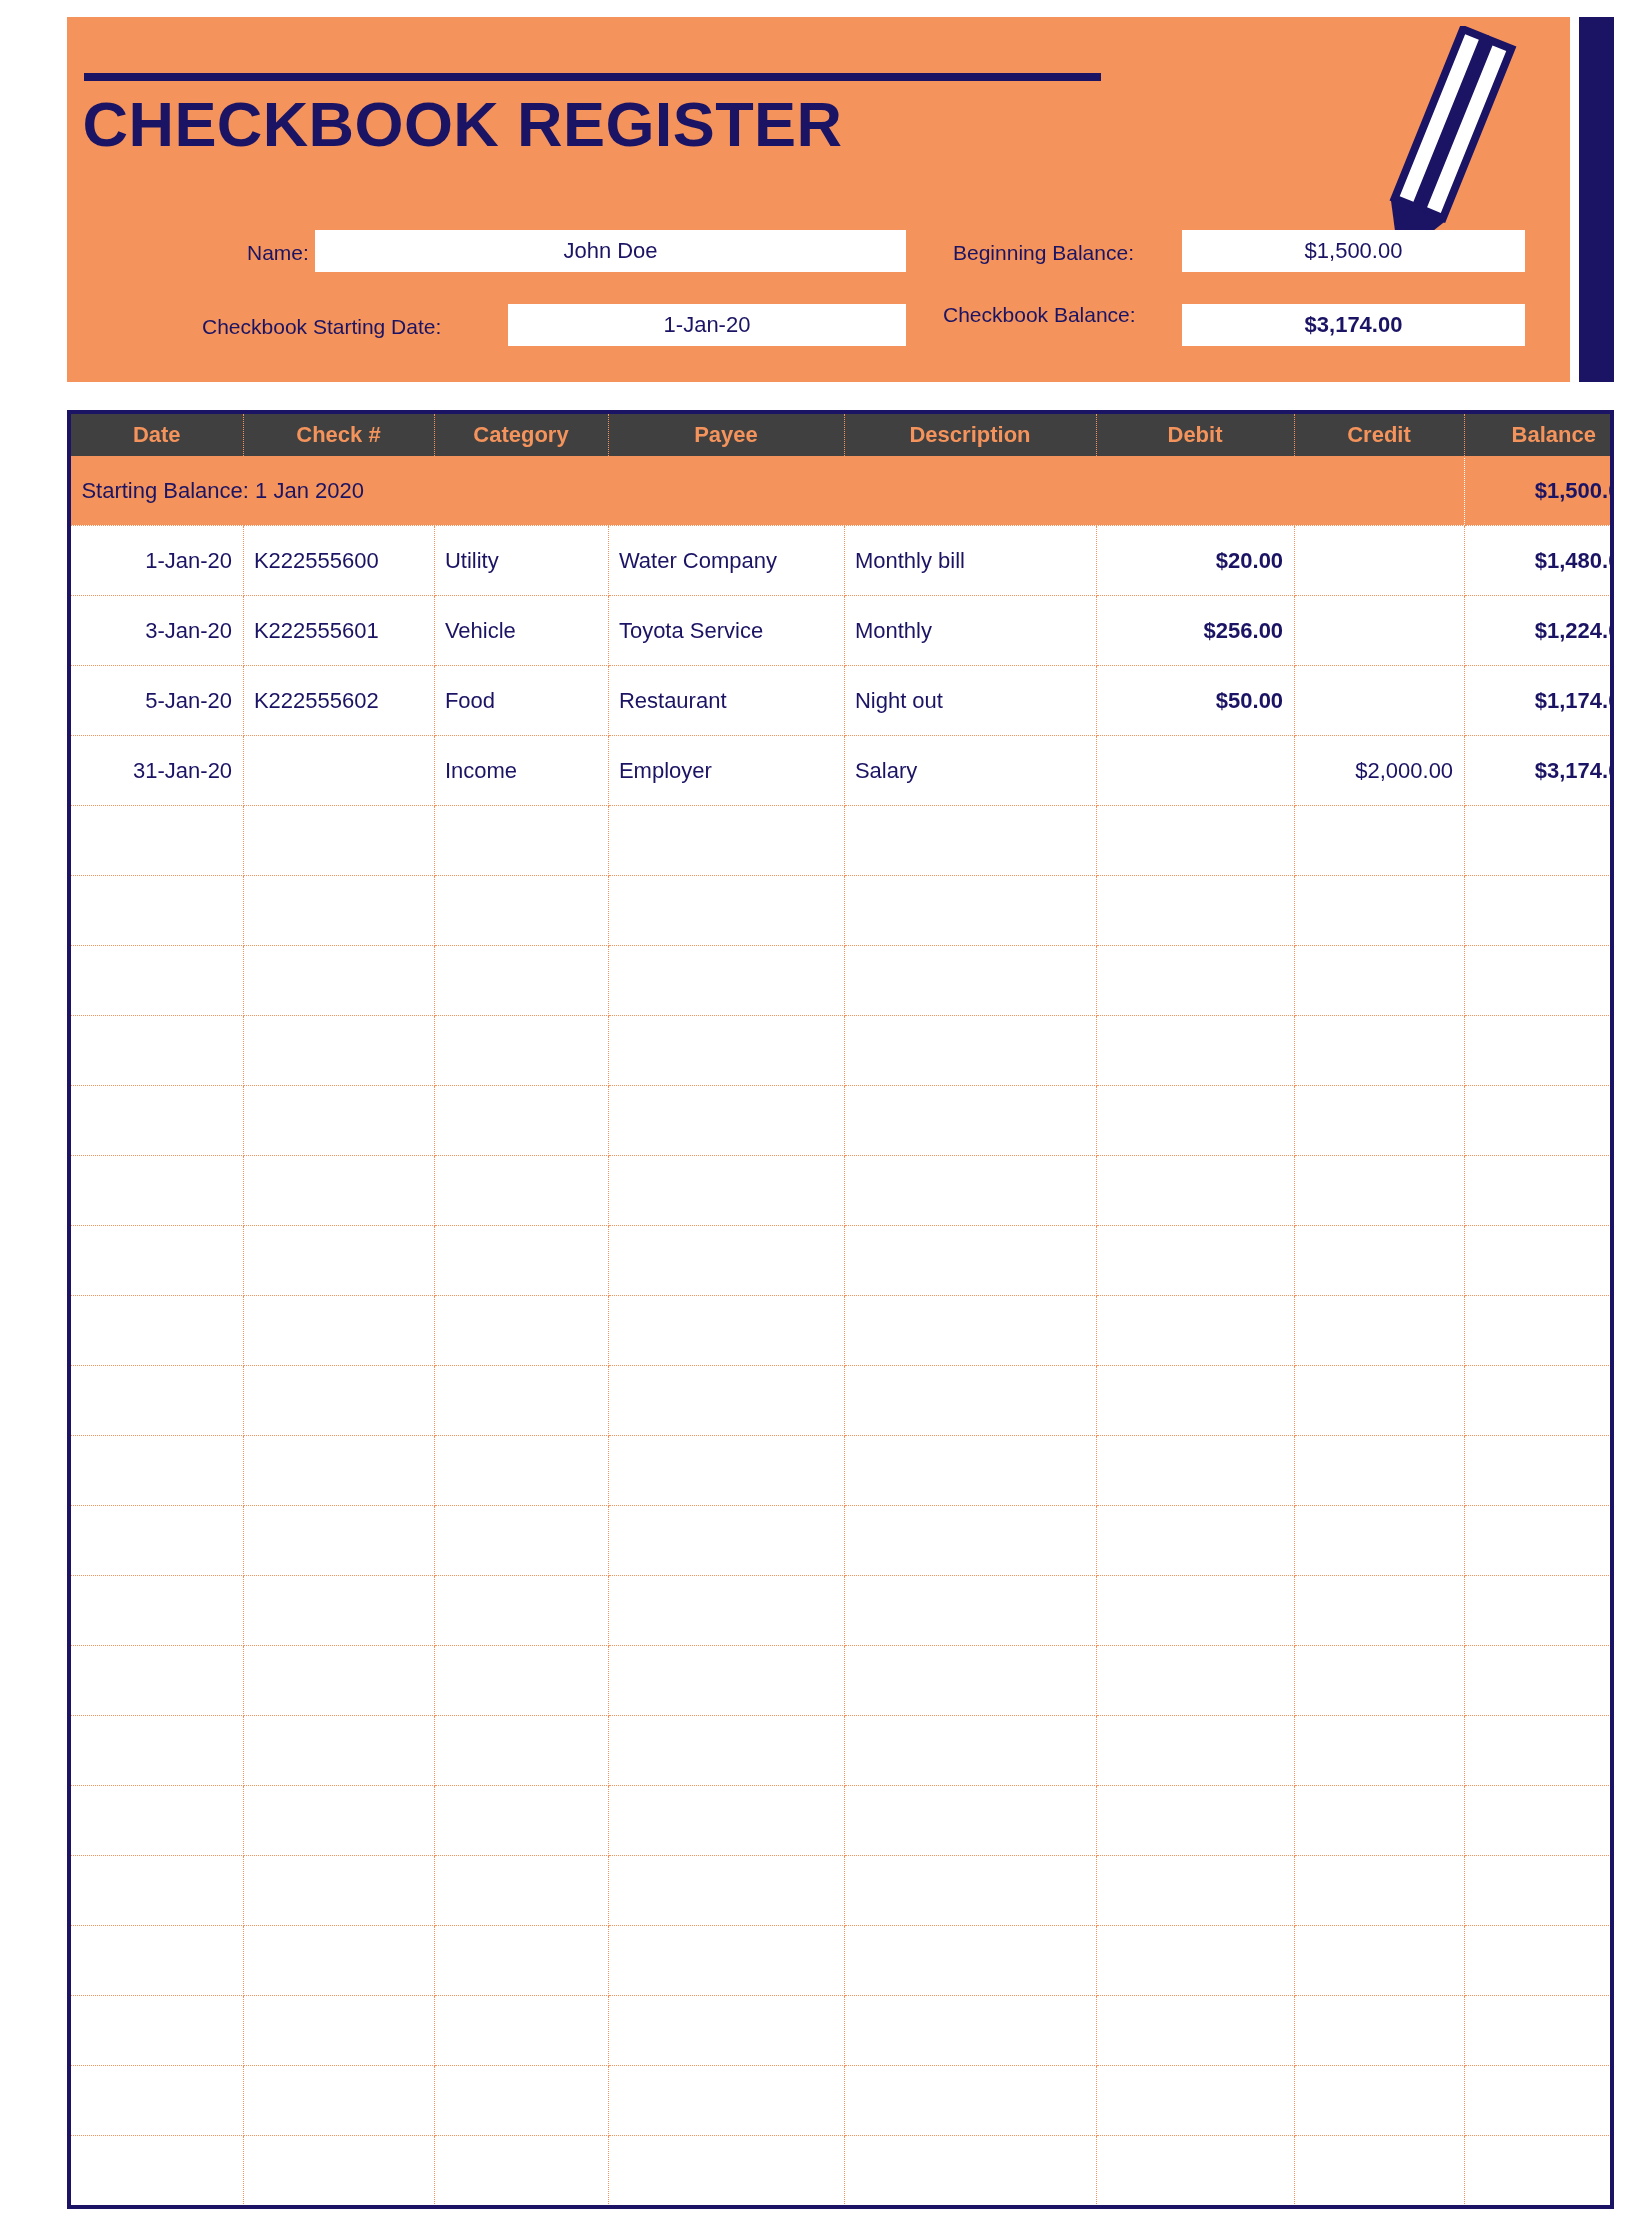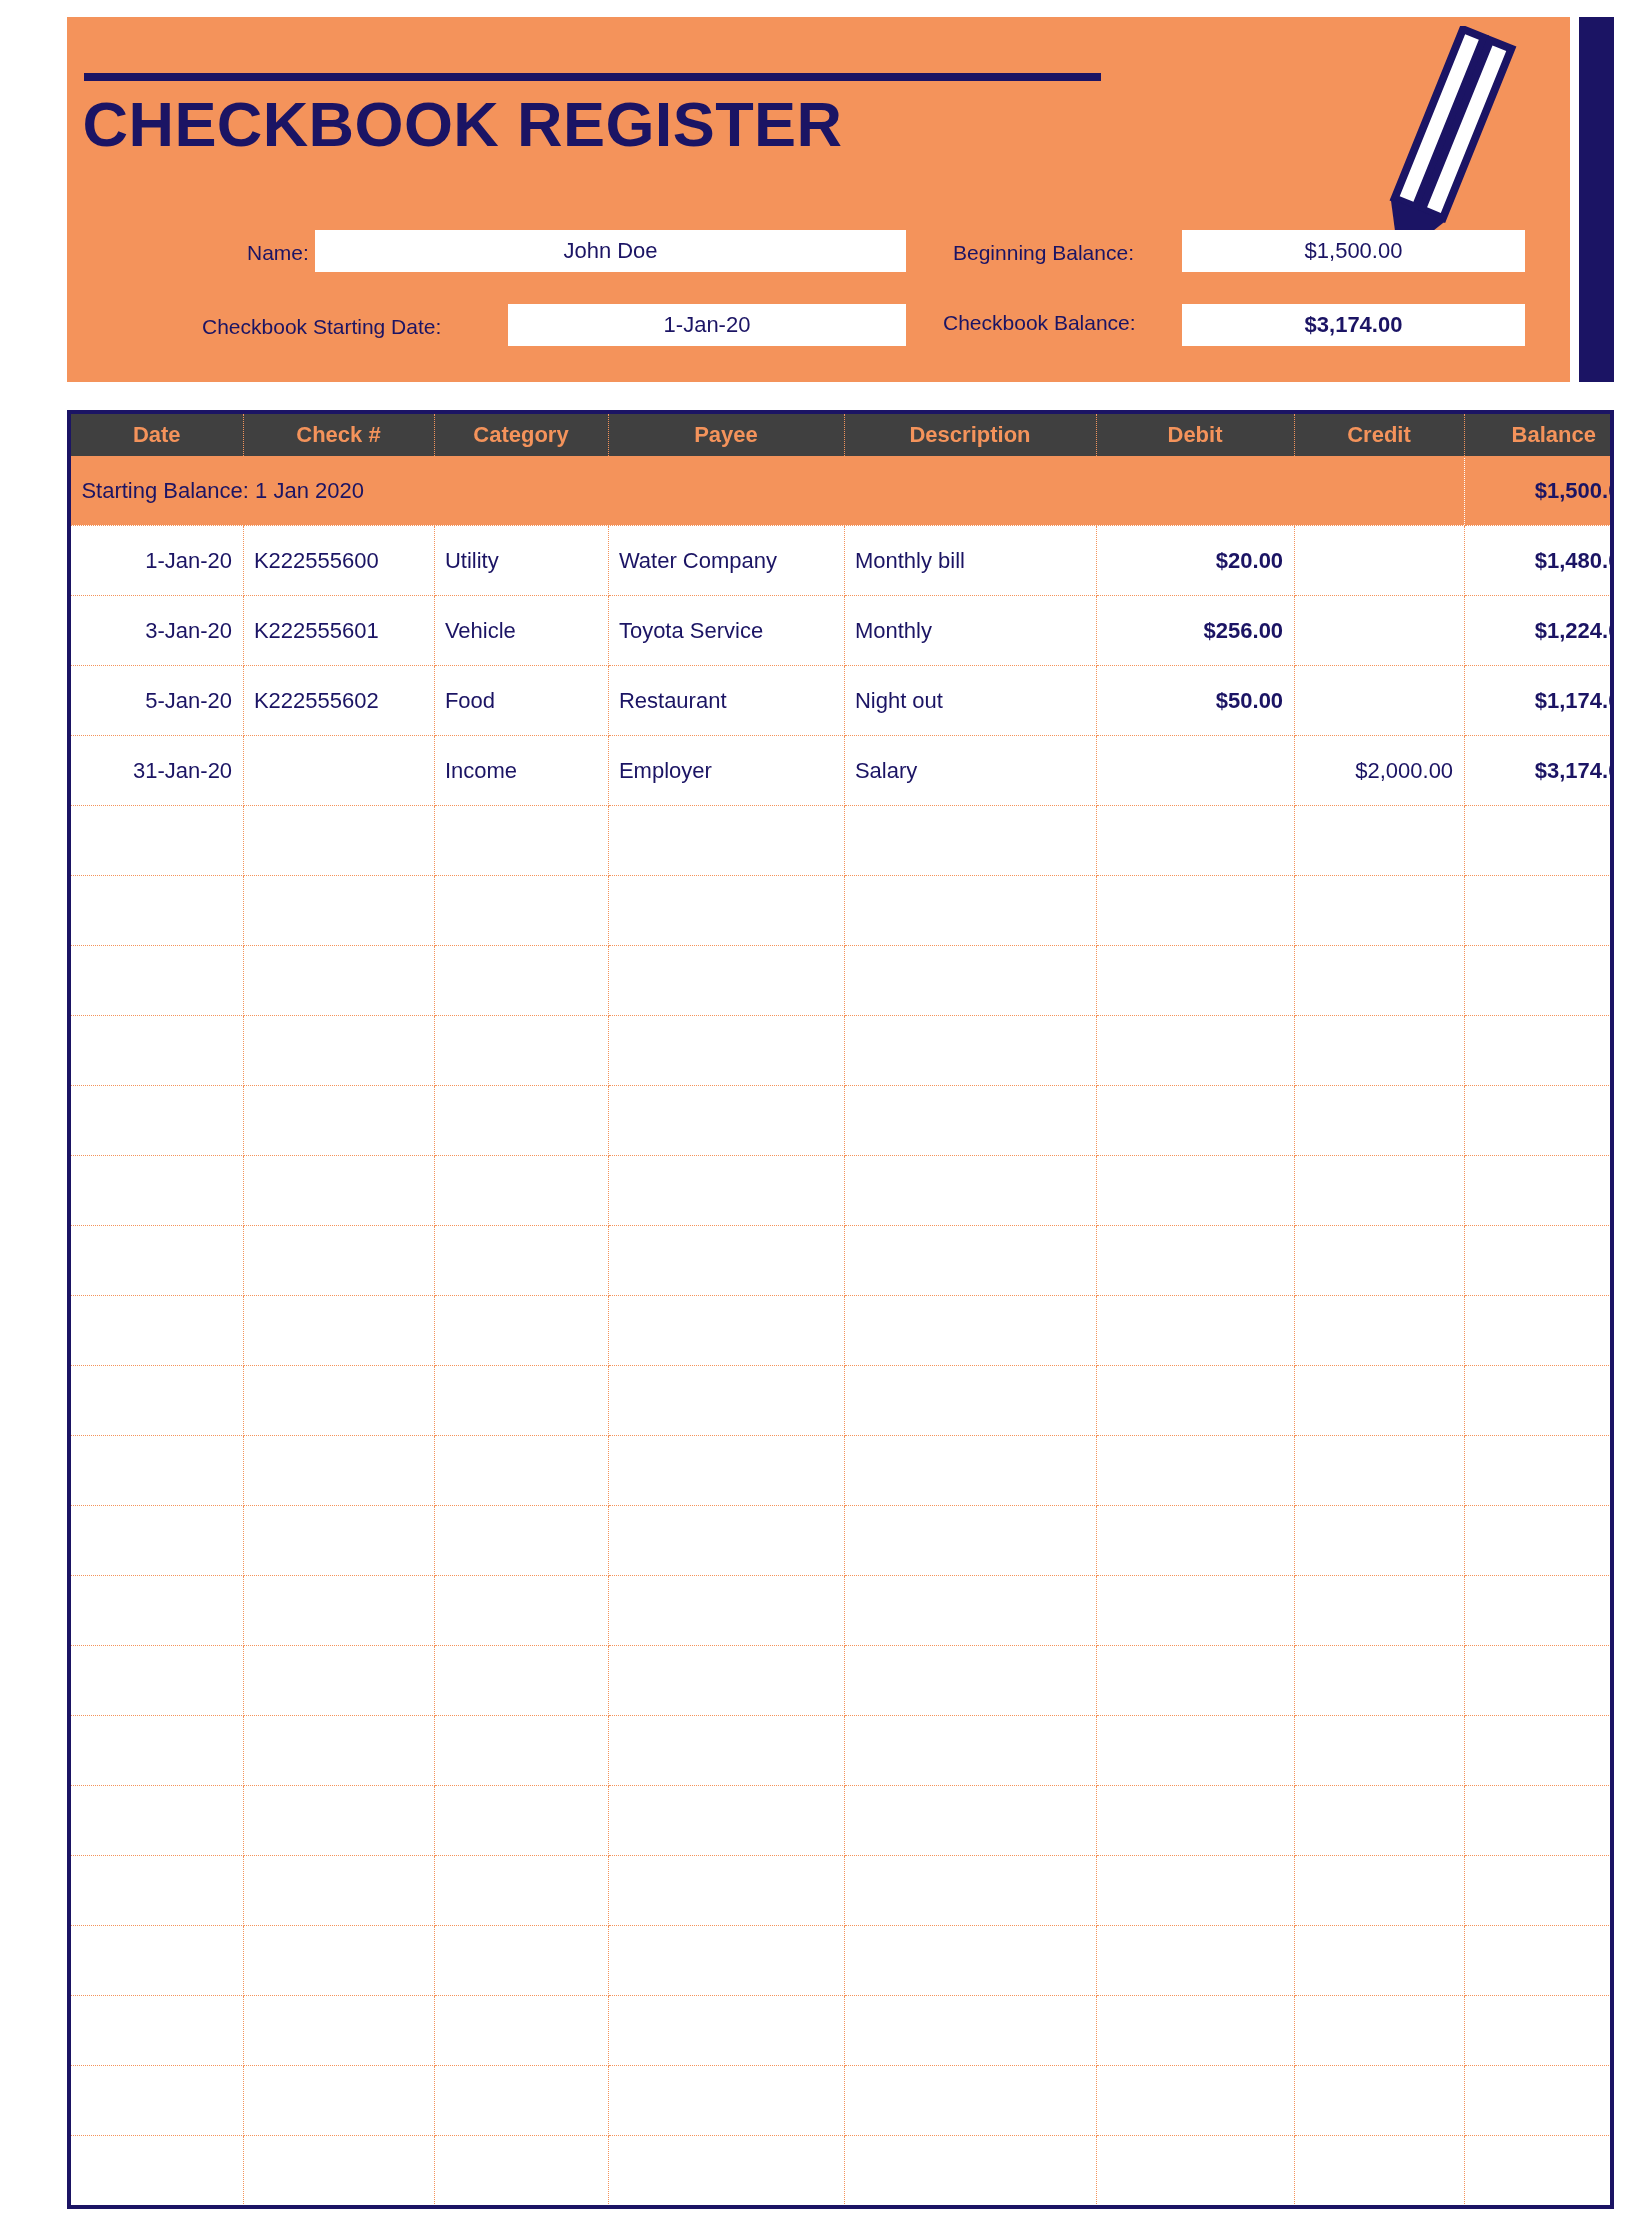--- a/index.html
+++ b/index.html
@@ -177,21 +177,21 @@
 
     <div class="field-label" style="left:152px; top:224px;margin-left:28px;">Name:</div>
     <div class="field-box" style="left:248px; top:213px; width:591px; height:42px;">John Doe</div>
 
     <div class="field-label" style="left:886px; top:224px;">Beginning Balance:</div>
     <div class="field-box" style="left:1115px; top:213px; width:343px; height:42px;">$1,500.00</div>
 
     <div class="field-label" style="left:135px; top:298px;">Checkbook Starting Date:</div>
     <div class="field-box" style="left:441px; top:287px; width:398px; height:42px;">1-Jan-20</div>
 
-    <div class="field-label" style="left:876px; top:294px;">Checkbook Balance:</div>
+    <div class="field-label" style="left:876px; top:286px;">Checkbook Balance:</div>
     <div class="field-box bold" style="left:1115px; top:287px; width:343px; height:42px;">$3,174.00</div>
   </div>
 
   <div class="table-wrap">
     <table class="register">
       <colgroup>
         <col style="width:172px">
         <col style="width:191px">
         <col style="width:174px">
         <col style="width:236px">

